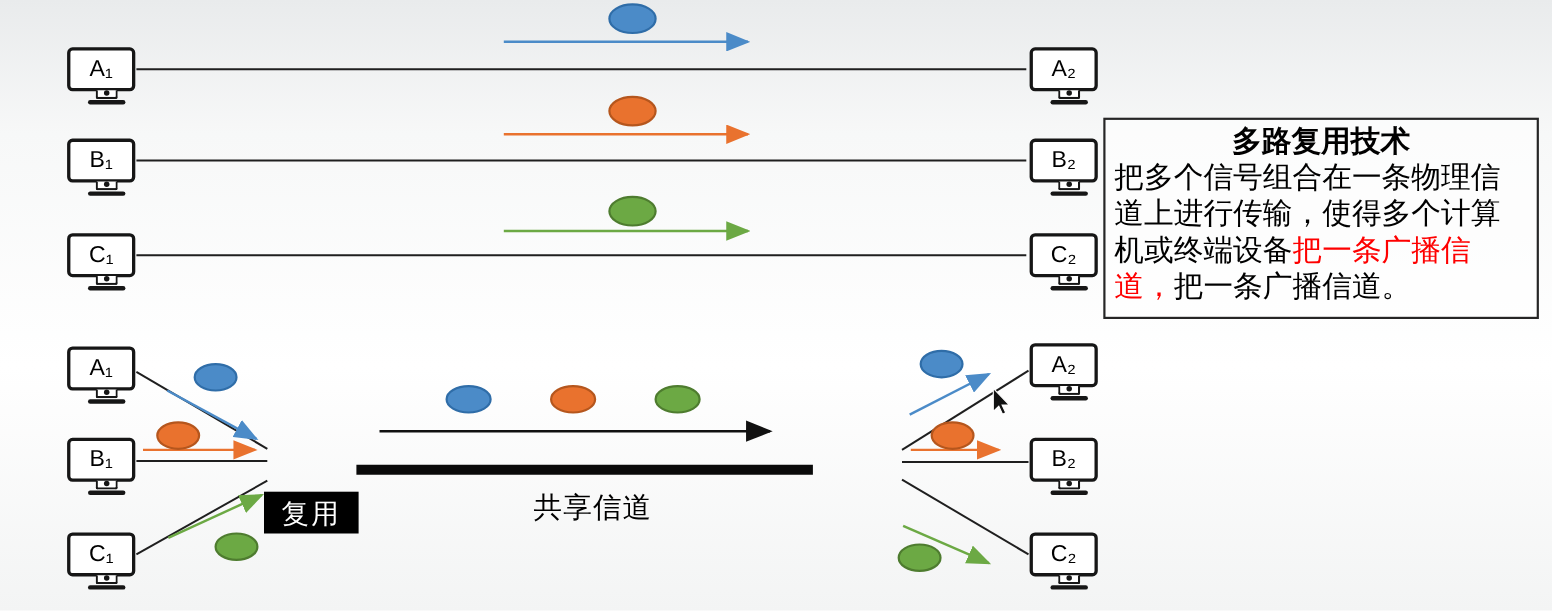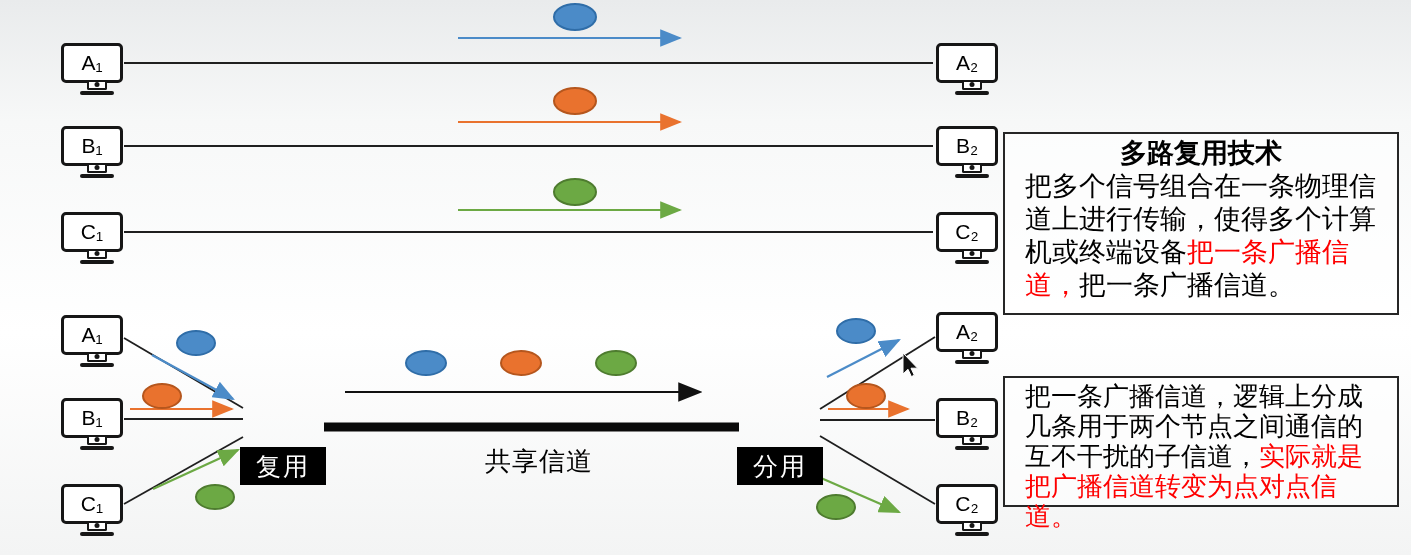--- a/index.html
+++ b/index.html
@@ -62,22 +62,21 @@
     font-size: 26px; color: #000;
     letter-spacing: 1px;
     white-space: nowrap;
     text-align: center;
   }
 
   .infobox {
     position: absolute;
     border: 2.5px solid #262626;
     background: rgba(255,255,255,0.6);
-    padding: 3px 20px;
-    margin-top: 25px;
+    padding: 3px 8px;
   }
   .infobox-title {
     text-align: center; font-weight: bold;
     font-size: 27px; line-height: 33px; color: #000;
   }
   .infobox-body { font-size: 27px; line-height: 33px; color: #000; }
   .infobox-body.small { font-size: 26px; line-height: 30px; }
   .red { color: #fe0000; }
 </style>
 </head>
@@ -205,28 +204,22 @@
   </div>
   <div class="monitor" style="left:936px;top:484px">
     <div class="screen">C₂</div>
     <div class="stand"></div>
     <div class="base"></div>
   </div>
 
   <div class="chipbox" style="left:240px;top:403px;width:86px;height:38px">
     <span>复用</span>
   </div>
-  <div class="chipbox" style="left:737px;top:403px;width:86px;height:38px">
-    <span>分用</span>
-  </div>
 
   <div class="channel-label" style="left:485px;top:444px">共享信道</div>
 
   <div class="infobox" style="left:1003px;top:107px;width:396px;height:183px">
     <div class="infobox-title">多路复用技术</div>
     <div class="infobox-body"><span>把多个信号组合在一条物理信道上进行传输，使得多个计算机或终端设备</span><span class="red">把一条广播信道，</span><span>把一条广播信道。</span></div>
   </div>
 
-  <div class="infobox" style="left:1003px;top:351px;width:396px;height:131px">
-    <div class="infobox-body small"><span>把一条广播信道，逻辑上分成几条用于两个节点之间通信的互不干扰的子信道，</span><span class="red">实际就是把广播信道转变为点对点信道。</span></div>
-  </div>
 
 </div>
 
 </body></html>

